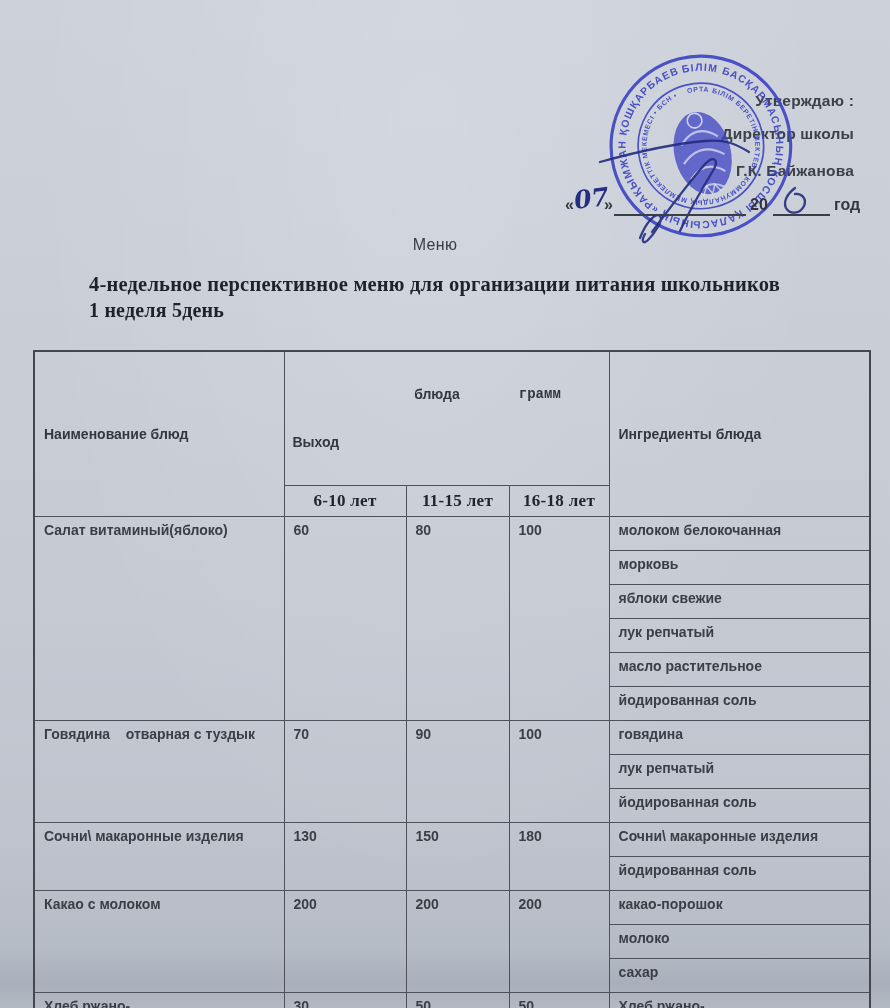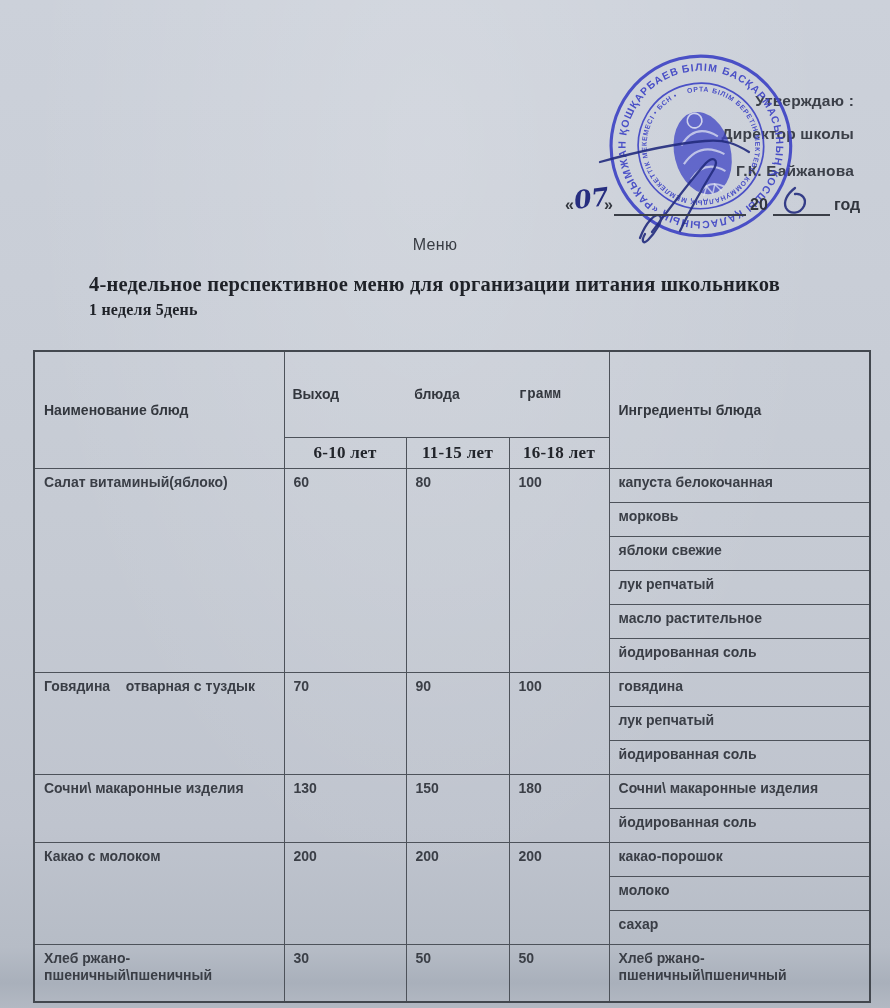--- a/index.html
+++ b/index.html
@@ -27,34 +27,34 @@
   
   .stamp-svg{position:absolute;left:586px;top:36px;filter:blur(.3px);opacity:.92;}
   .sig-svg{position:absolute;left:540px;top:120px;}
 
   
   .menu-label{position:absolute;left:0;right:20px;top:236px;text-align:center;
     font-size:16px;font-weight:400;color:#383c43;letter-spacing:.3px;}
   .title{position:absolute;left:89px;top:270px;width:770px;color:#1f2228;
     font-family:"Liberation Serif",serif;font-weight:700;font-size:20.5px;line-height:29px;letter-spacing:.2px;}
   .title .note{font-family:"Liberation Sans",sans-serif;font-size:14px;letter-spacing:0;}
-  .week-label{font-size:16px;line-height:22px;}
+  .week-label{font-size:20px;line-height:22px;}
 
   
   .menu-table{position:absolute;left:33px;top:350px;width:836px;
     border-collapse:collapse;table-layout:fixed;border:2px solid #43484f;}
   .menu-table th,.menu-table td{
     border:1px solid #4d525a;vertical-align:top;text-align:left;
     font:700 14px/17px "Liberation Sans",sans-serif;color:#3a3e46;
     padding:5px 9px;white-space:pre-wrap;overflow:hidden;}
   th.hmain{vertical-align:middle;height:42px;color:#33373e;}
   th.hout{padding:0;vertical-align:middle;}
   .out-words{display:flex;}
   .out-words span{display:inline-block;box-sizing:border-box;padding-left:8px;}
-  .ow0{width:122px;} .ow1{width:103px;} .ow2{width:100px;padding-left:10px!important;font-family:Liberation Mono, monospace;}
+  .ow0{width:122px;margin-top:48px;} .ow1{width:103px;} .ow2{width:100px;padding-left:10px!important;font-family:Liberation Mono, monospace;}
   th.age{height:26px;vertical-align:middle;text-align:center;padding:2px 8px;
     font:700 17px "Liberation Serif",serif;color:#22252b;letter-spacing:.3px;}
   td.ing{height:34px;box-sizing:border-box;}
   td.ing.tall{height:57px;}
   td.dish,td.num{box-sizing:border-box;}
 </style>
 </head>
 <body>
 
 <div class="page">
@@ -138,21 +138,21 @@
         <th class="age">11-15 лет</th>
         <th class="age">16-18 лет</th>
       </tr>
     </thead>
     <tbody>
         <tr>
           <td class="dish" rowspan="6">Салат витаминый(яблоко)</td>
           <td class="num" rowspan="6">60</td>
           <td class="num" rowspan="6">80</td>
           <td class="num" rowspan="6">100</td>
-          <td class="ing">капуста белокочанная</td>
+          <td class="ing">молоком белокочанная</td>
         </tr>
         <tr>
           <td class="ing">морковь</td>
         </tr>
         <tr>
           <td class="ing">яблоки свежие</td>
         </tr>
         <tr>
           <td class="ing">лук репчатый</td>
         </tr>

